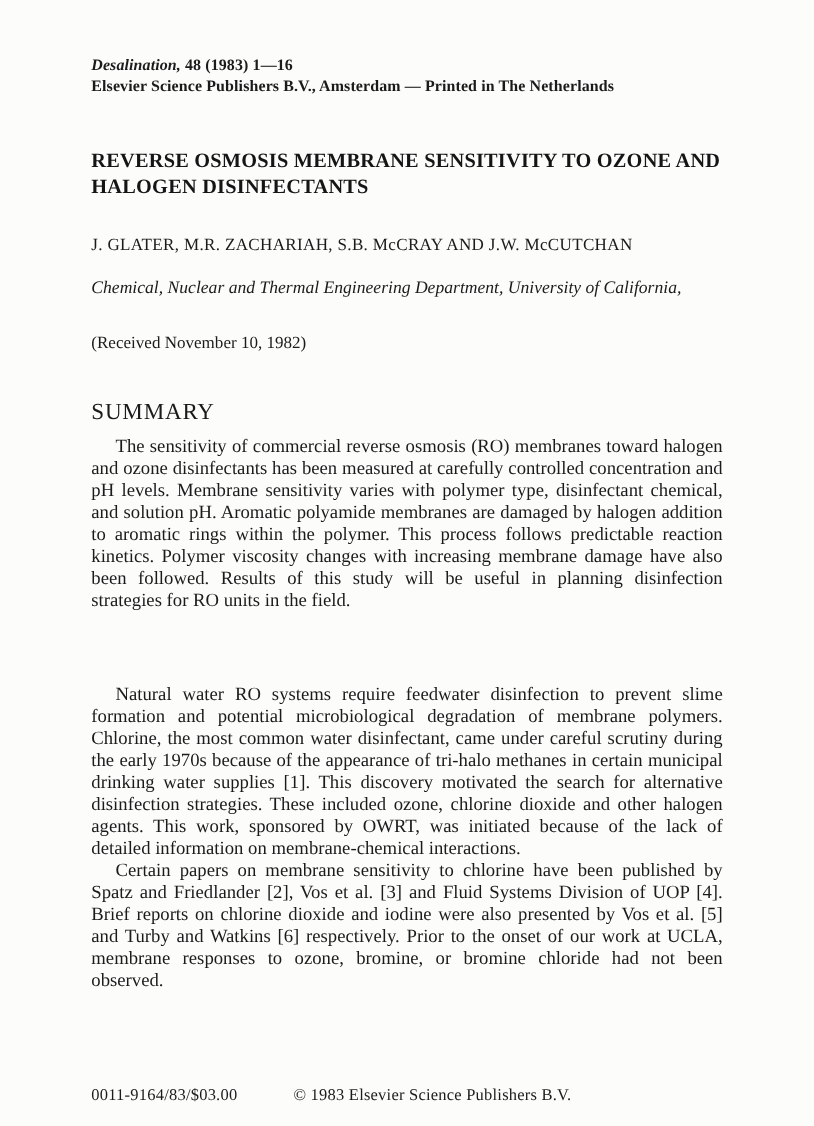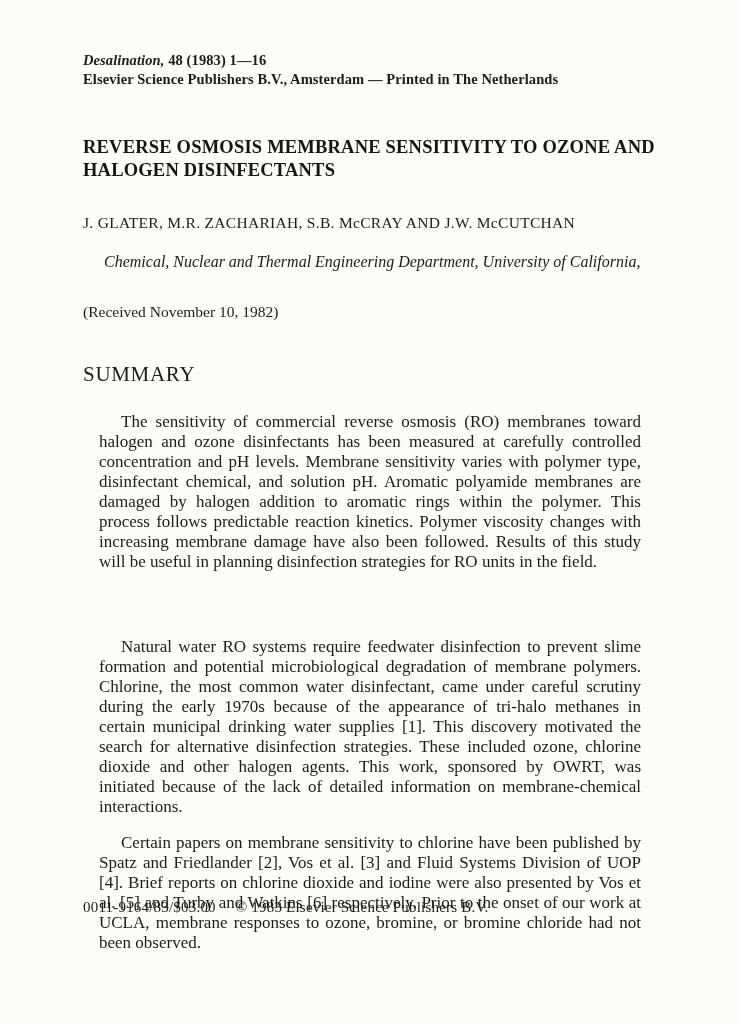--- a/index.html
+++ b/index.html
@@ -41,21 +41,20 @@
   .authors-line {
     top: 214px;
     font-size: 15.5px;
     letter-spacing: 0.3px;
   }
   .affiliation {
     top: 251px;
     font-size: 16px;
     line-height: 21.5px;
     font-style: italic;
-    margin-left: 21px;
   }
   .received-date {
     top: 303px;
     font-size: 15.5px;
   }
   .section-heading {
     font-size: 21px;
     letter-spacing: 0.7px;
   }
   .summary-heading { top: 362px; }
@@ -64,28 +63,28 @@
   .intro-body { top: 621px; }
   .body-text {
     font-size: 17px;
     line-height: 20px;
     text-align: justify;
     text-justify: inter-word;
     hyphens: auto;
     -webkit-hyphens: auto;
   }
   .body-text p {
-    margin: 16px;
+    margin: 0;
     text-indent: 22px;
   }
   .page-footer {
-    top: 899px;
+    top: 988px;
     font-size: 15px;
     display: flex;
-    gap: 20px;
+    gap: 51px;
     letter-spacing: 0.2px;
     white-space: nowrap;
   }
 </style>
 </head>
 <body>
 
 <div class="page">
 
   <div class="block journal-header">

